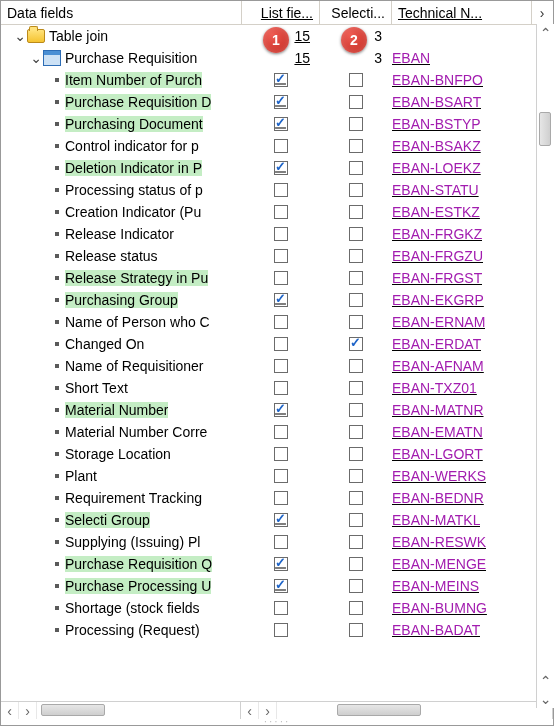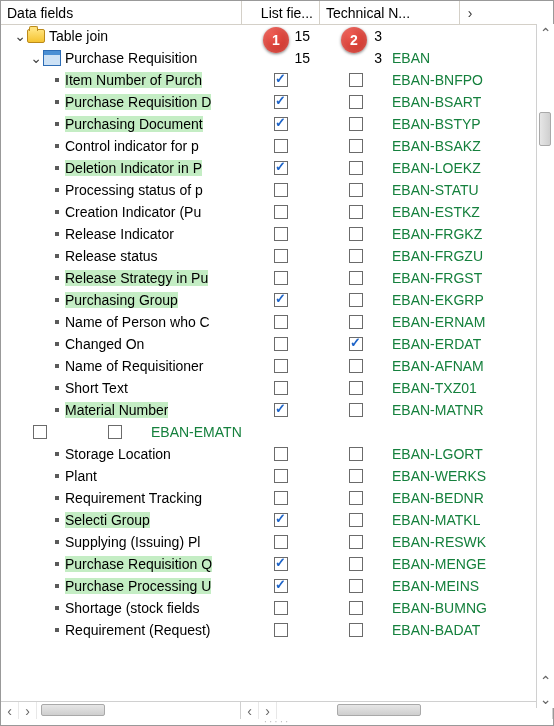--- a/index.html
+++ b/index.html
@@ -28,23 +28,23 @@
   .header-row .col {
     padding: 3px 6px;
     border-right: 1px solid #d4d0c8;
     height: 100%;
     display: flex;
     align-items: center;
     white-space: nowrap;
     overflow: hidden;
   }
   .col-data { flex: 0 0 241px; }
-  .col-list { flex: 0 0 78px; justify-content: flex-end; padding-right: 10px; }
+  .col-list { flex: 0 0 78px; justify-content: flex-end; padding-right: 10px; text-decoration: underline; }
   .col-sel  { flex: 0 0 72px; justify-content: flex-end; padding-right: 10px; }
-  .col-tech { flex: 0 0 140px; }
+  .col-tech { flex: 0 0 140px; text-decoration: underline; }
   .col-arrow { flex: 0 0 20px; display:flex; align-items:center; justify-content:center; color:#333; user-select:none; position:relative; }
   
   .content {
     flex: 1 1 auto;
     overflow: hidden;
     position: relative;
     display: flex;
     flex-direction: column;
   }
   .rows {
@@ -99,21 +99,21 @@
     width:14px; height:14px; border:1px solid #6b6b6b; background:#fff;
     display:inline-flex; align-items:center; justify-content:center;
     margin: 0 auto;
   }
   .cb.checked::after {
     content:"✓"; color:#1e64c8; font-weight:bold; font-size:13px;
     line-height:12px; transform: translate(-0.5px,-1.5px);
   }
   .col-list.center, .col-sel.center { justify-content:center; padding-right:0; }
   
-  .tech { font-size:14px; color:#15803d; white-space:nowrap; overflow:hidden; }
+  .tech { font-size:14px; color:#a21caf; white-space:nowrap; overflow:hidden; }
   
   .badge {
     position:absolute; width:26px; height:26px; border-radius:50%;
     background: radial-gradient(circle at 35% 30%, #ee5b52, #c1261d);
     box-shadow: 0 1px 3px rgba(0,0,0,0.5), inset 0 0 6px rgba(255,255,255,0.25);
     color:#fff; font-weight:bold; display:flex; align-items:center; justify-content:center;
     font-size:14px; z-index:10;
   }
   
   .hscroll {
@@ -160,20 +160,23 @@
 </head>
 <body>
 
 <div class="header-wrapper">
   <div class="header-row">
     <div class="col col-data">
         <span>Data fields</span>
       </div>
     <div class="col col-list">
         <span>List fie...</span>
+      </div>
+    <div class="col col-sel">
+        <span>Selecti...</span>
       </div>
     <div class="col col-tech">
         <span>Technical N...</span>
       </div>
     <div class="col-arrow">›</div>
   </div>
   <div class="badge" style="left:262px; top:26px;">
       <span>1</span>
     </div>
   <div class="badge" style="left:340px; top:26px;">
@@ -486,20 +489,25 @@
         </div>
         <div class="col col-sel center">
           <span class="cb"></span>
         </div>
         <div class="col col-tech">
           <span class="tech">EBAN-MATNR</span>
         </div>
         <div class="col-arrow"></div>
       </div>
       <div class="row">
+        <div class="col col-data">
+          <span class="indent" style="width: 52px;"></span>
+          <span class="dot-icon"></span>
+          <span class="label">Material Number Corre</span>
+        </div>
         <div class="col col-list center">
           <span class="cb"></span>
         </div>
         <div class="col col-sel center">
           <span class="cb"></span>
         </div>
         <div class="col col-tech">
           <span class="tech">EBAN-EMATN</span>
         </div>
         <div class="col-arrow"></div>
@@ -637,21 +645,21 @@
         </div>
         <div class="col col-tech">
           <span class="tech">EBAN-BUMNG</span>
         </div>
         <div class="col-arrow"></div>
       </div>
       <div class="row">
         <div class="col col-data">
           <span class="indent" style="width: 52px;"></span>
           <span class="dot-icon"></span>
-          <span class="label">Requirement (Request)</span>
+          <span class="label">Processing (Request)</span>
         </div>
         <div class="col col-list center">
           <span class="cb"></span>
         </div>
         <div class="col col-sel center">
           <span class="cb"></span>
         </div>
         <div class="col col-tech">
           <span class="tech">EBAN-BADAT</span>
         </div>

